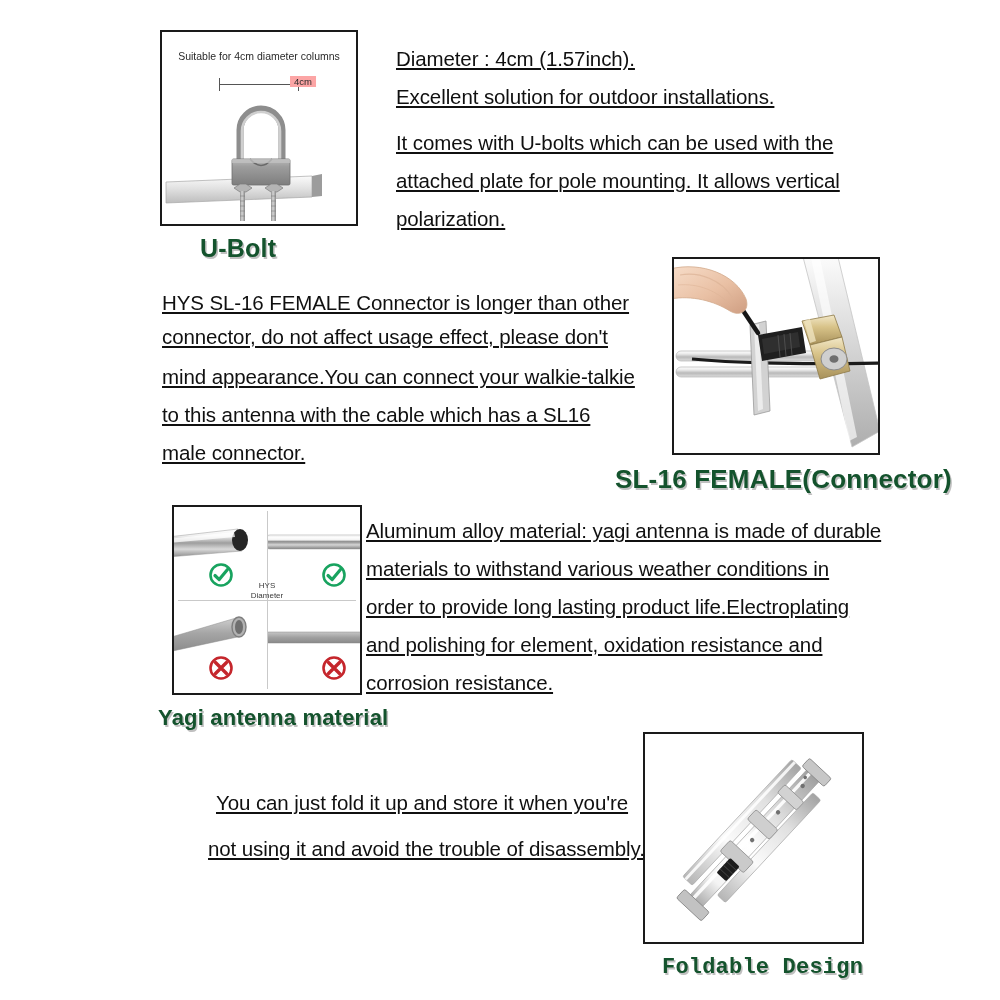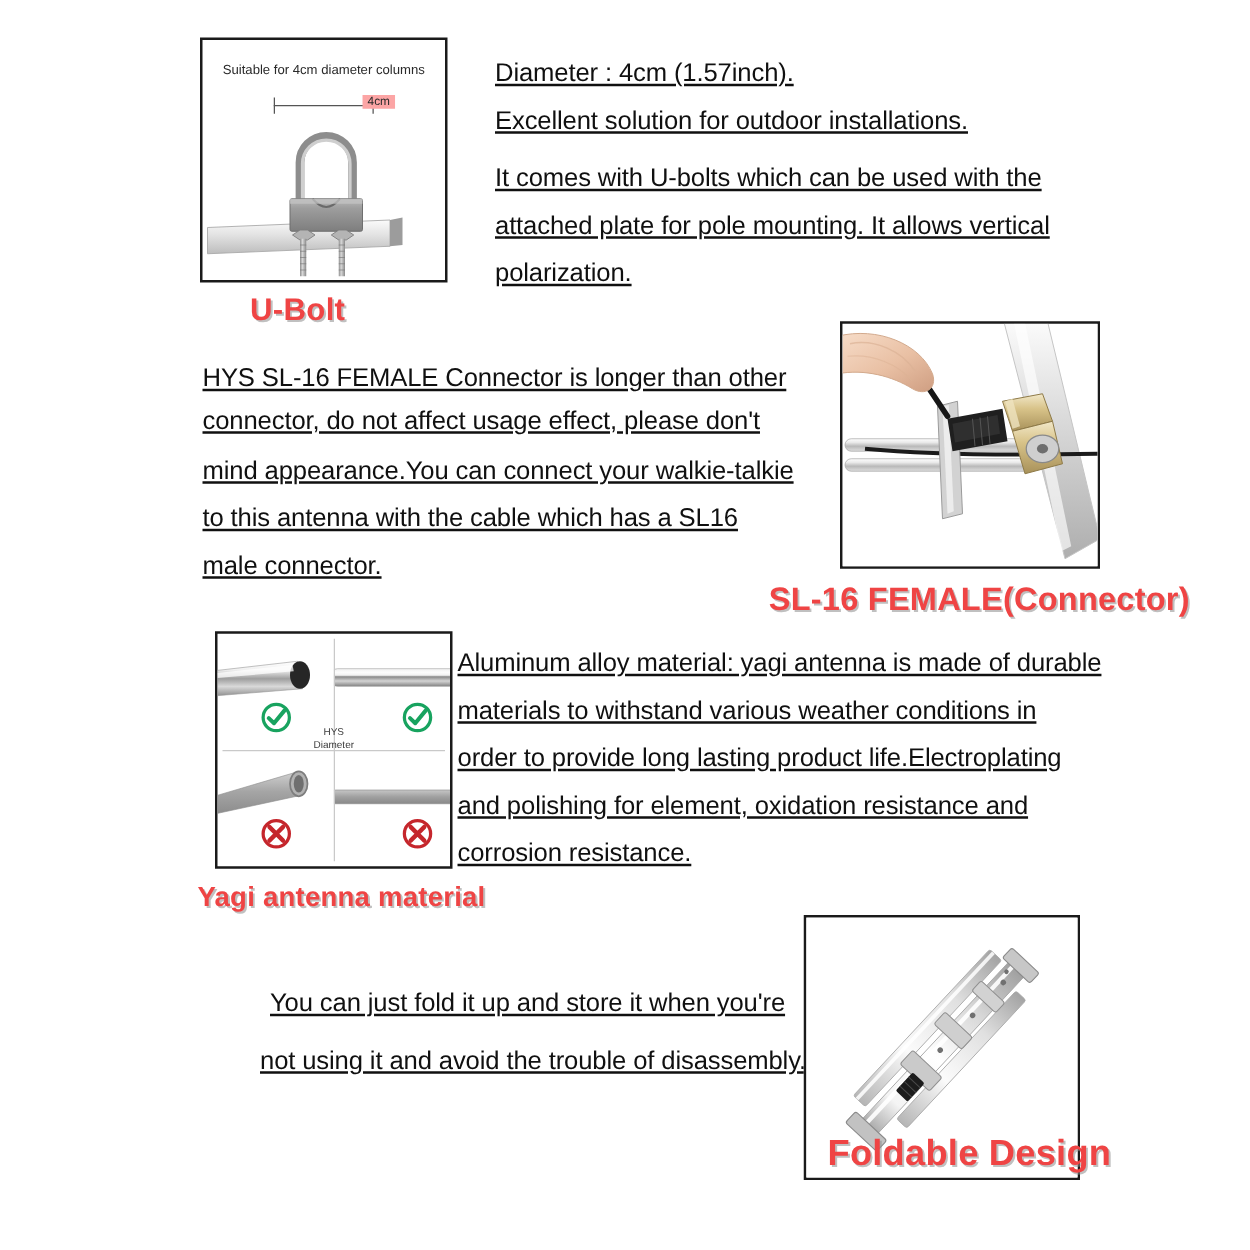--- a/index.html
+++ b/index.html
@@ -34,21 +34,21 @@
     letter-spacing: -0.1px;
     white-space: pre-wrap;
     text-decoration: underline;
   }
   .body-text.tight { line-height: 34px; }
 
   
   .red-caption {
     font-family: "Liberation Sans", sans-serif;
     font-weight: bold;
-    color: #ef4444;
+    color: #14532d;
     letter-spacing: 0.2px;
     text-shadow: 1.5px 1.5px 0 rgba(140,140,140,0.55);
     white-space: nowrap;
     text-align: center;
   }
 
   
   .frame {
     box-sizing: border-box;
     border: 2.5px solid #1a1a1a;
@@ -455,15 +455,15 @@
 
           <circle cx="108" cy="104" r="2.2" fill="#707070"></circle>
           <circle cx="146" cy="104" r="2.2" fill="#707070"></circle>
           <circle cx="182" cy="104" r="2.2" fill="#707070"></circle>
           <circle cx="190" cy="100" r="1.8" fill="#707070"></circle>
         </g>
       </svg>
     </div>
   </div>
 
-  <div class="abs red-caption" style="left:662px; top:907px; font-size:29px;">Foldable Design</div>
+  <div class="abs red-caption" style="left:662px; top:955px; font-size:22px;font-family:Liberation Mono, monospace;">Foldable Design</div>
 
 </div>
 
 </body></html>

